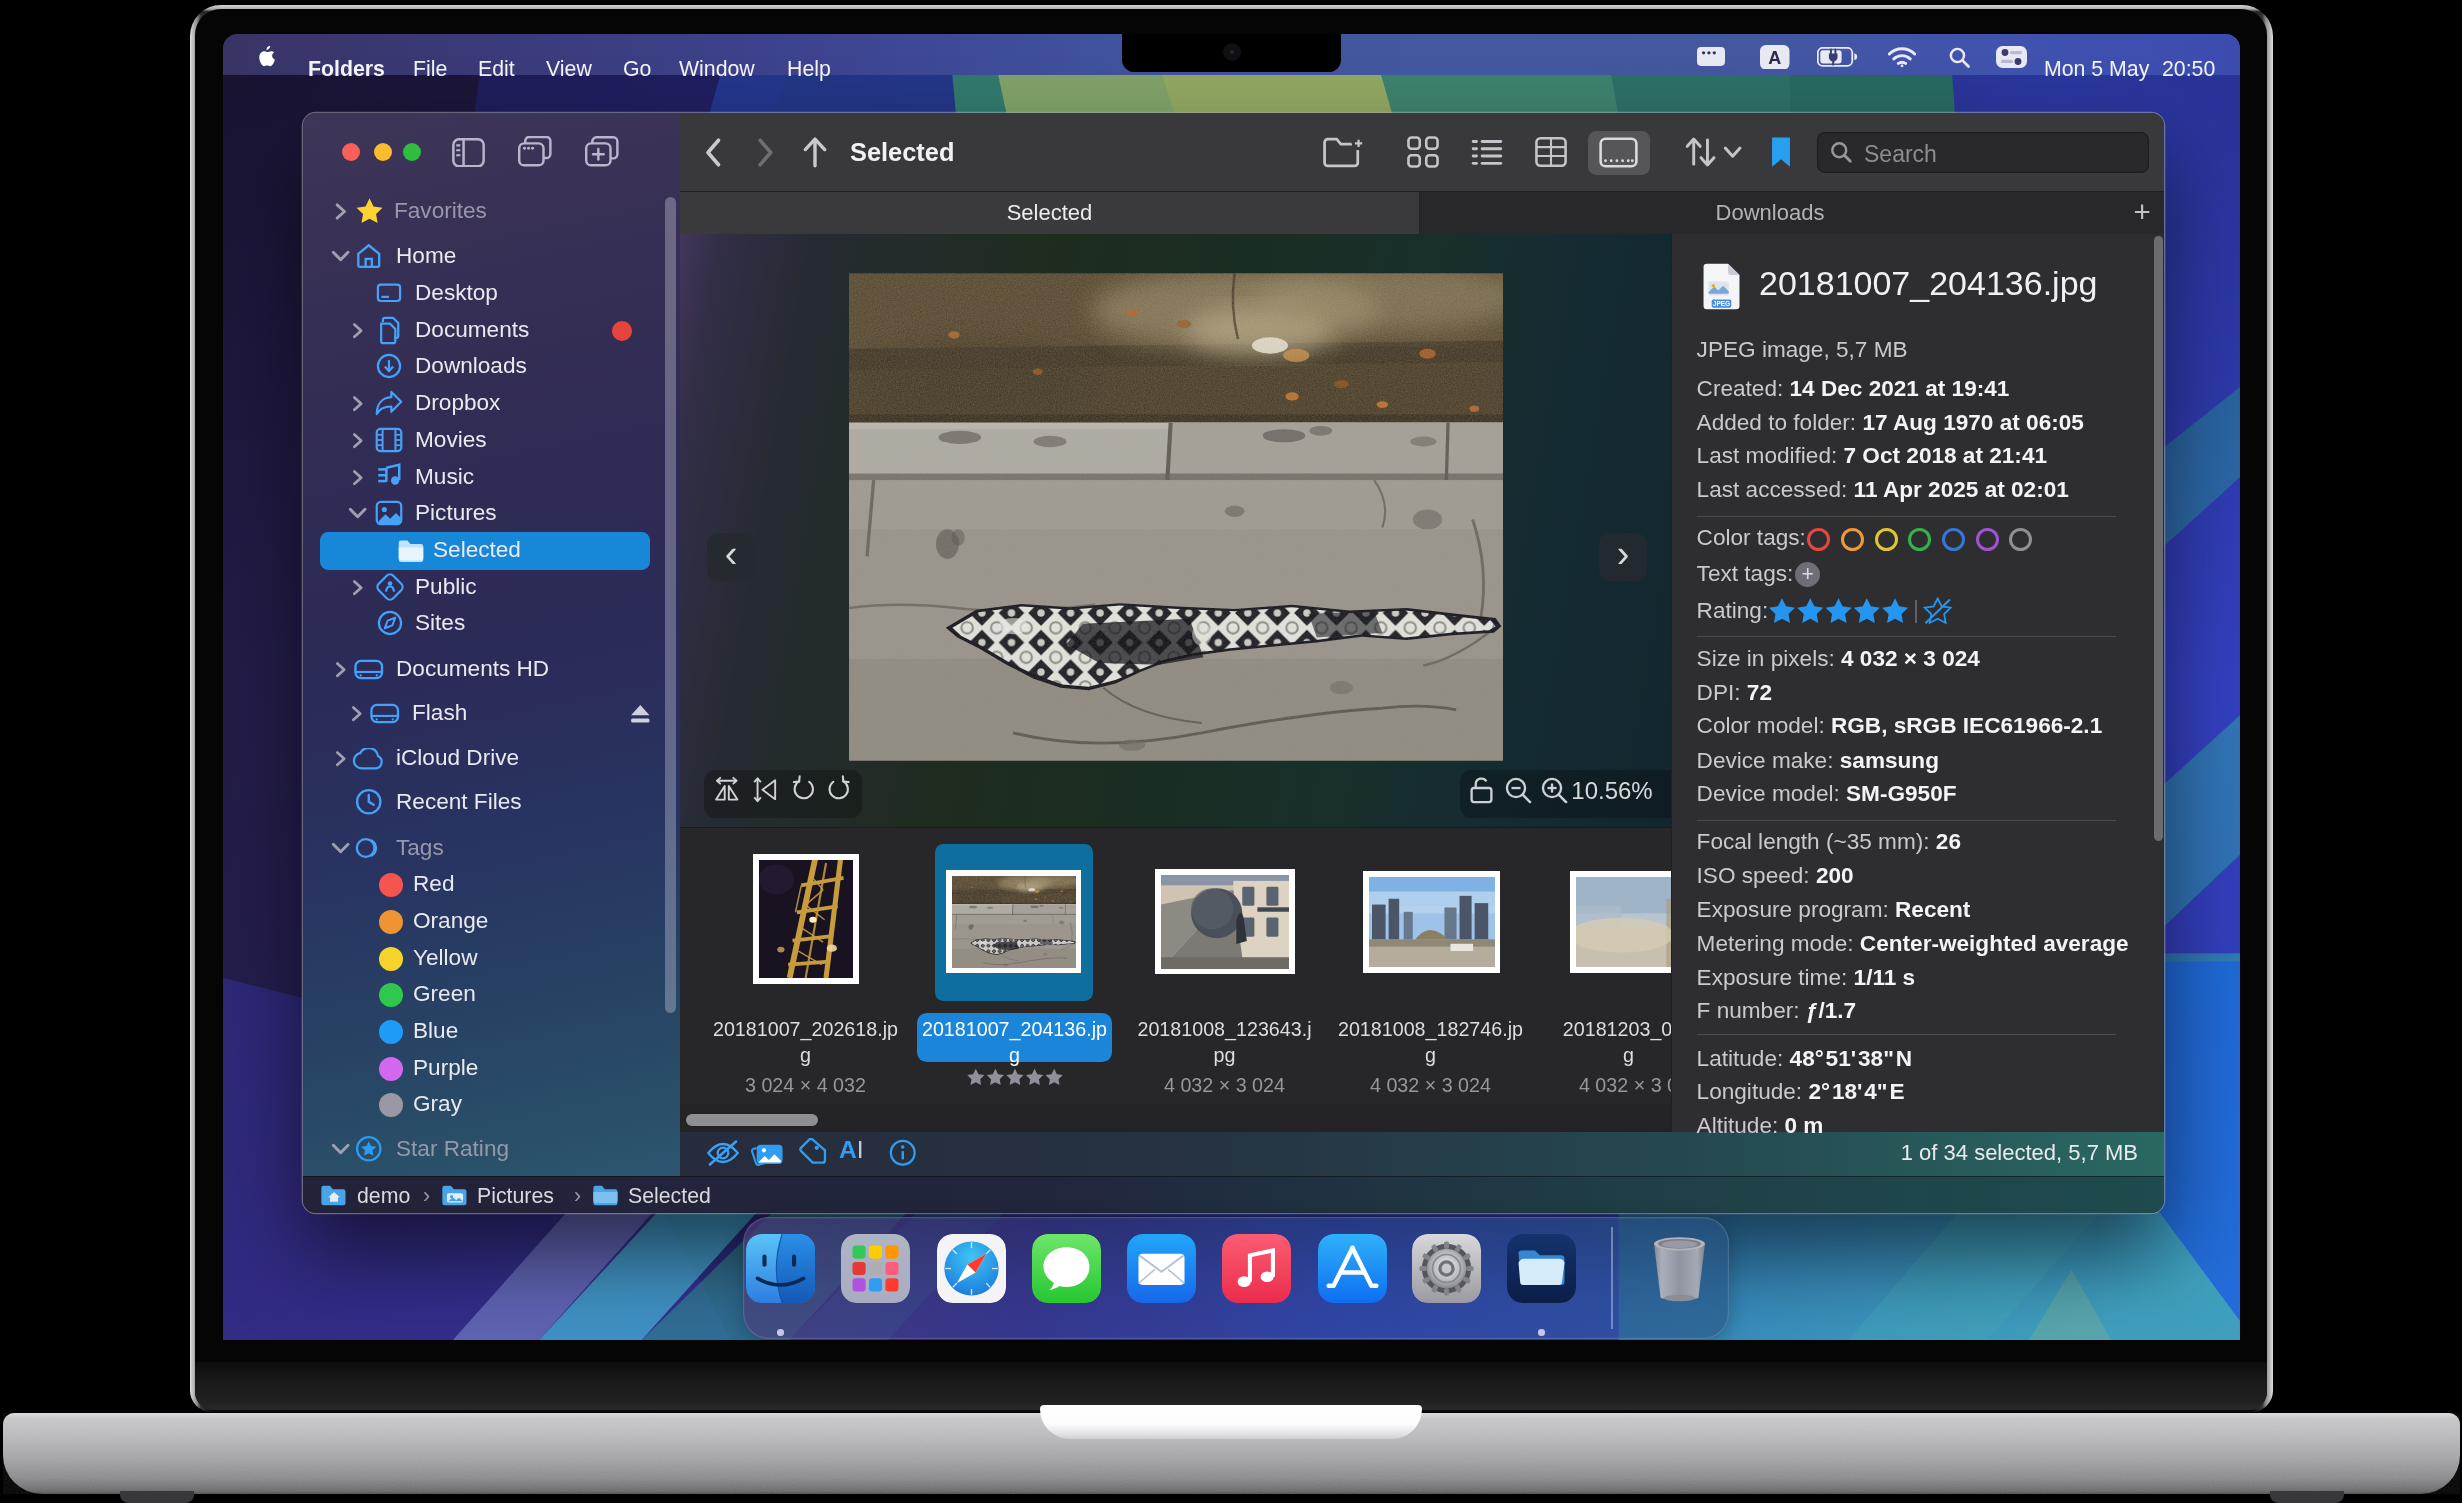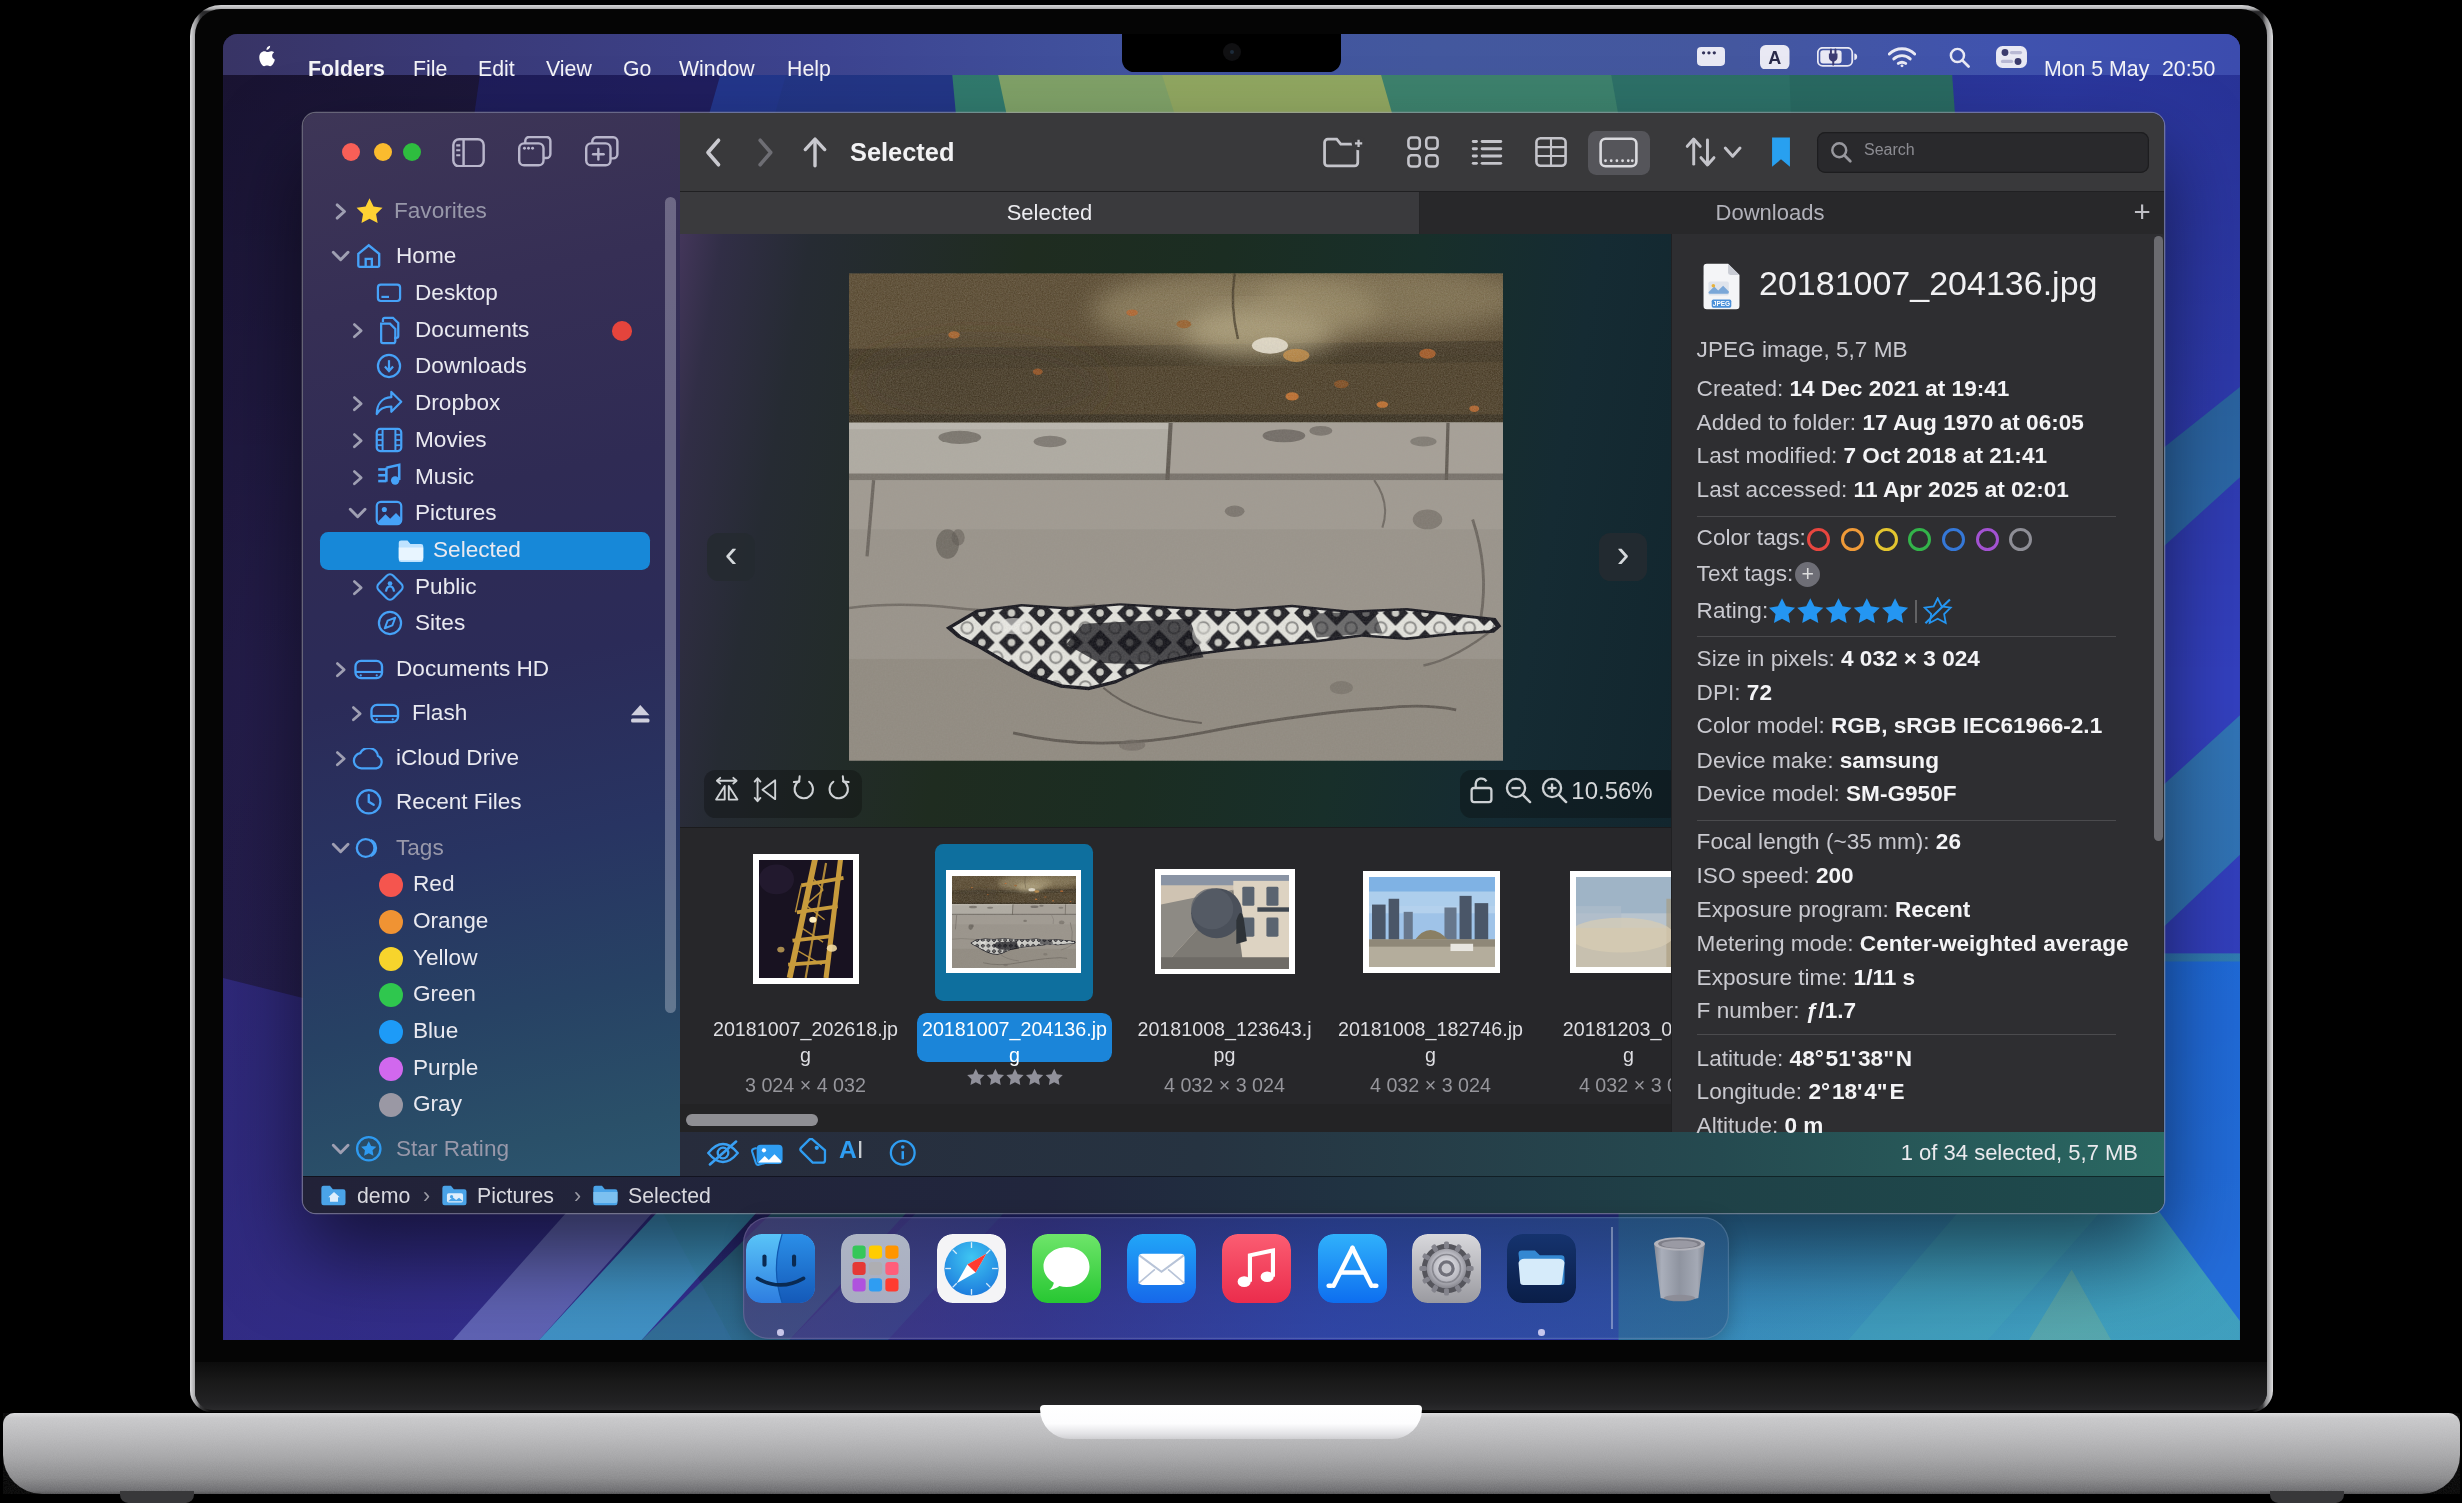--- a/index.html
+++ b/index.html
@@ -708,21 +708,21 @@
 
       <svg class="abs" style="left:1088px;top:21.3px" width="26" height="36" viewBox="0 0 32 44">
           <path d="M5 4 h22 v36 l-11 -9 -11 9z" fill="#28a0f0"></path>
         </svg>
 
       <div class="abs" style="left:1137px;top:19px;width:332px;height:41px;border-radius:8.2px;background:#29292c;box-shadow:inset 0 0 0 1.2px #1d1d1f;"></div>
       <svg class="abs" style="left:1149px;top:27px" width="24.6" height="24.6" viewBox="0 0 30 30">
           <circle cx="12.5" cy="12.5" r="8.5" fill="none" stroke="#98989e" stroke-width="3"></circle>
           <line x1="19" y1="19" x2="26" y2="26" stroke="#98989e" stroke-width="3.4" stroke-linecap="round"></line>
         </svg>
-      <div class="abs" style="left:1184px;top:28px;font-size:16px;color:#8c8c92;">Search</div>
+      <div class="abs" style="left:1184px;top:28px;font-size:23px;color:#8c8c92;">Search</div>
     </div>
     <div id="tabbar">
       <div id="tab1">Selected</div>
       <div id="tab2">Downloads</div>
       <div id="tabplus">+</div>
     </div>
     <div id="gallery">
       <svg id="photo" width="654" height="488" viewBox="0 0 797 594">
           <use href="#photosym"></use>
         </svg>

